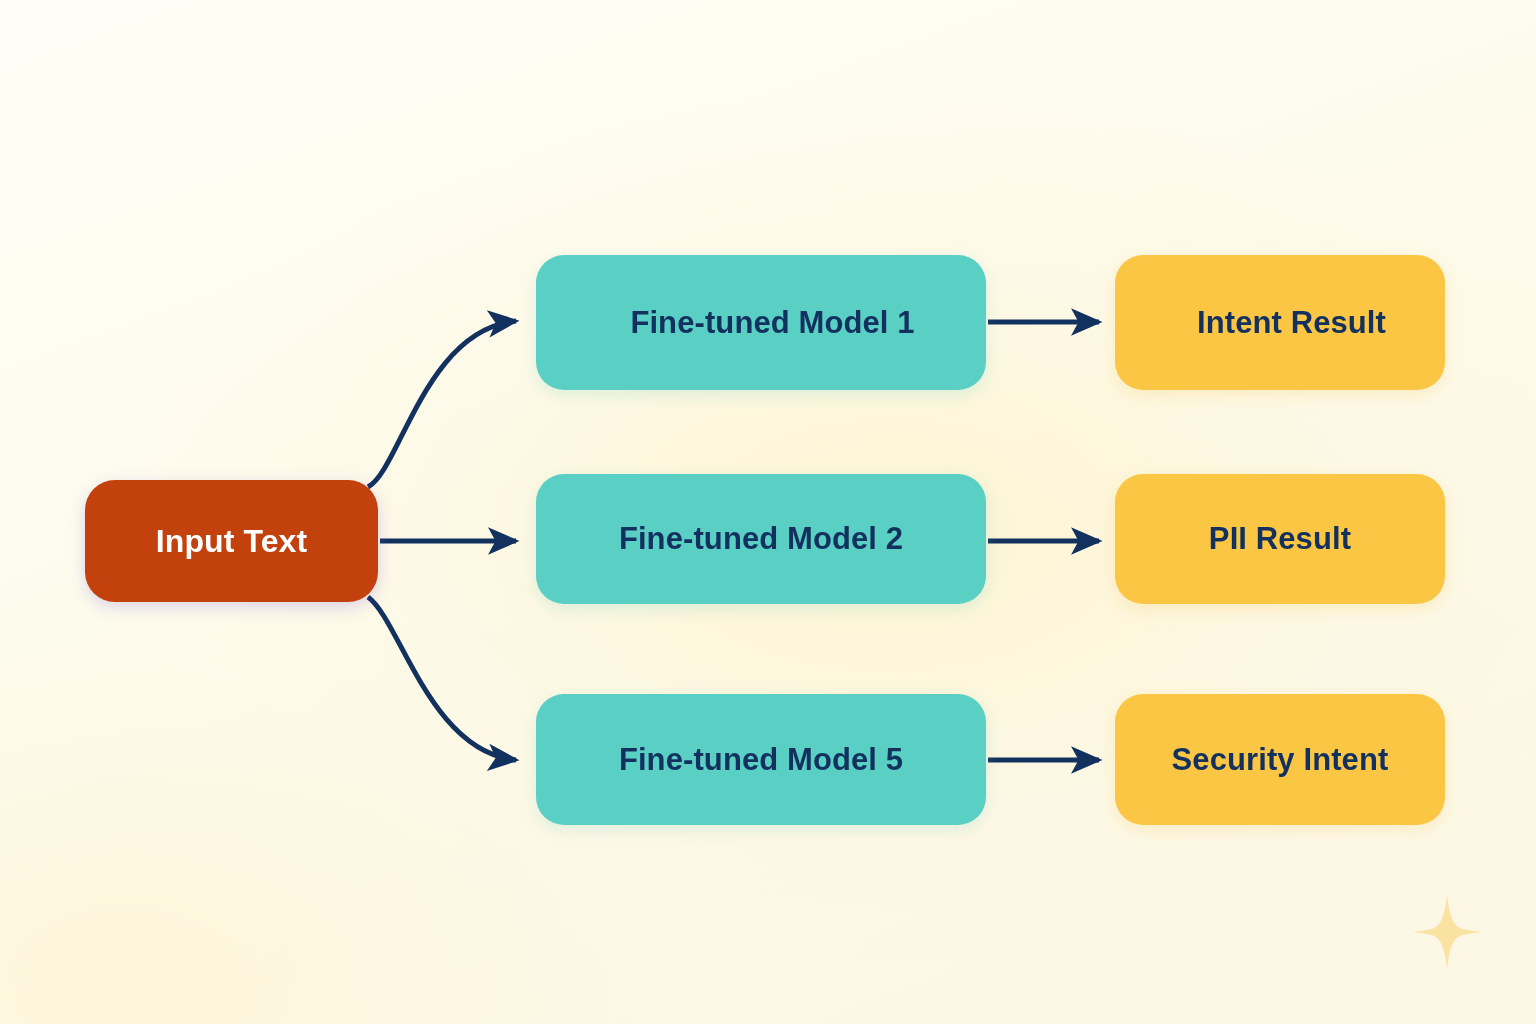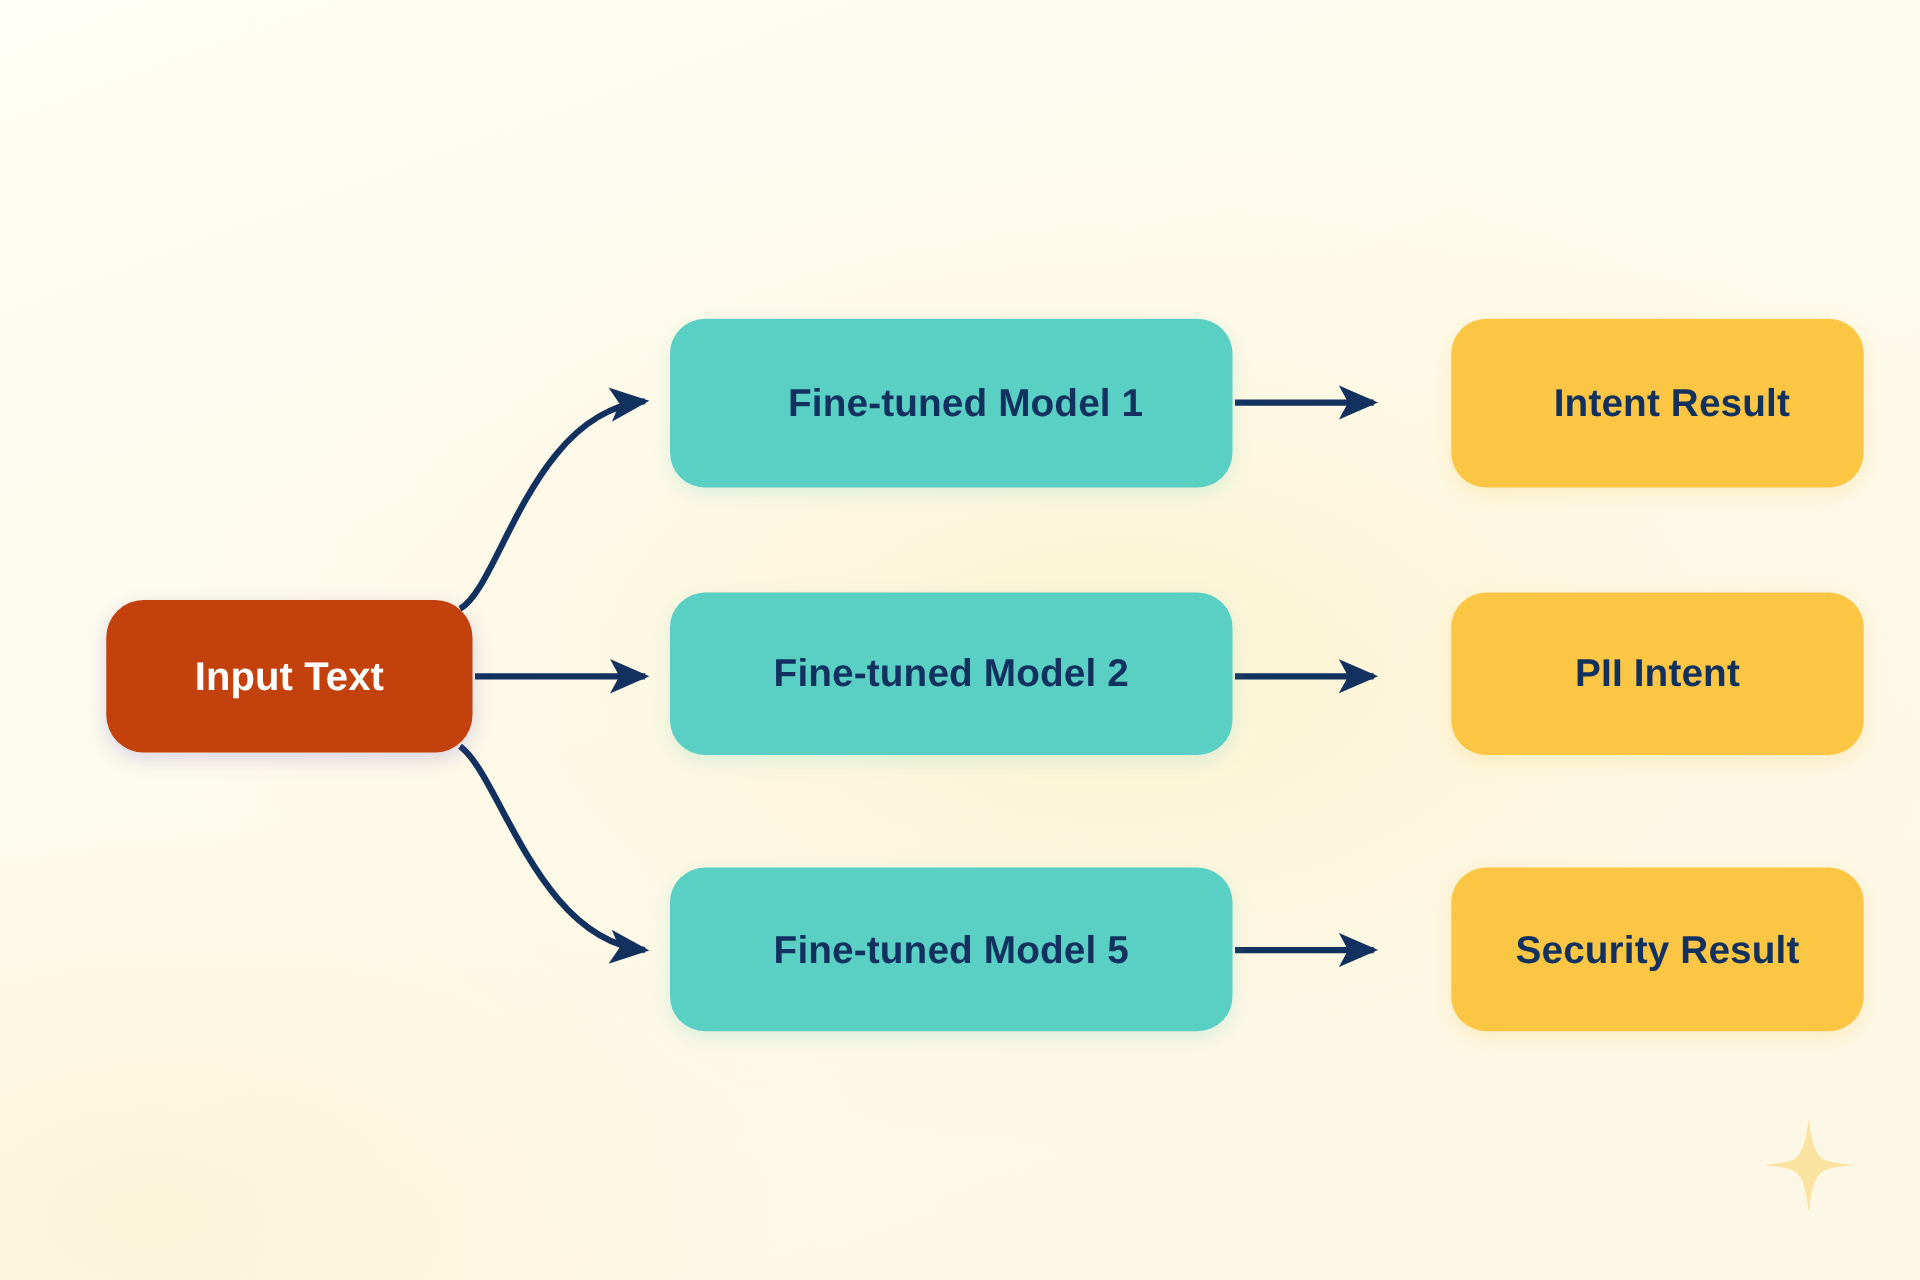--- a/index.html
+++ b/index.html
@@ -60,21 +60,20 @@
   .node-model.row1 { height:135px; }
   .node-model.row2 { height:130px; }
   .node-model.row3 { height:131px; }
 
   .node-result {
     left:1115px; width:330px; height:135px;
     background:#FBC644;
     color:#12315E;
     font-size:31px;
     box-shadow:0 5px 16px rgba(251,198,68,0.22);
-    margin-left:46px;
   }
   .node-result.row1 { top:255px; height:135px; }
   .node-result.row2 { top:474px; height:130px; }
   .node-result.row3 { top:694px; height:131px; }
 
   .sparkle {
     position:absolute;
     left:1408px; top:893px;
     width:78px; height:78px;
     z-index:2;
@@ -119,23 +118,23 @@
     <span>Fine-tuned Model 2</span>
   </div>
   <div class="node node-model row3">
     <span>Fine-tuned Model 5</span>
   </div>
 
   <div class="node node-result row1">
     <span>Intent Result</span>
   </div>
   <div class="node node-result row2">
-    <span>PII Intent</span>
+    <span>PII Result</span>
   </div>
   <div class="node node-result row3">
-    <span>Security Result</span>
+    <span>Security Intent</span>
   </div>
 
   <svg class="sparkle" viewBox="0 0 100 100" aria-hidden="true">
     <path d="M50 2 C53 30 58 43 70 46 C82 49 96 50 98 50 C96 50 82 51 70 54 C58 57 53 70 50 98 C47 70 42 57 30 54 C18 51 4 50 2 50 C4 50 18 49 30 46 C42 43 47 30 50 2 Z" fill="#FAE3A0"></path>
   </svg>
 
 </div>
 
 </body></html>

